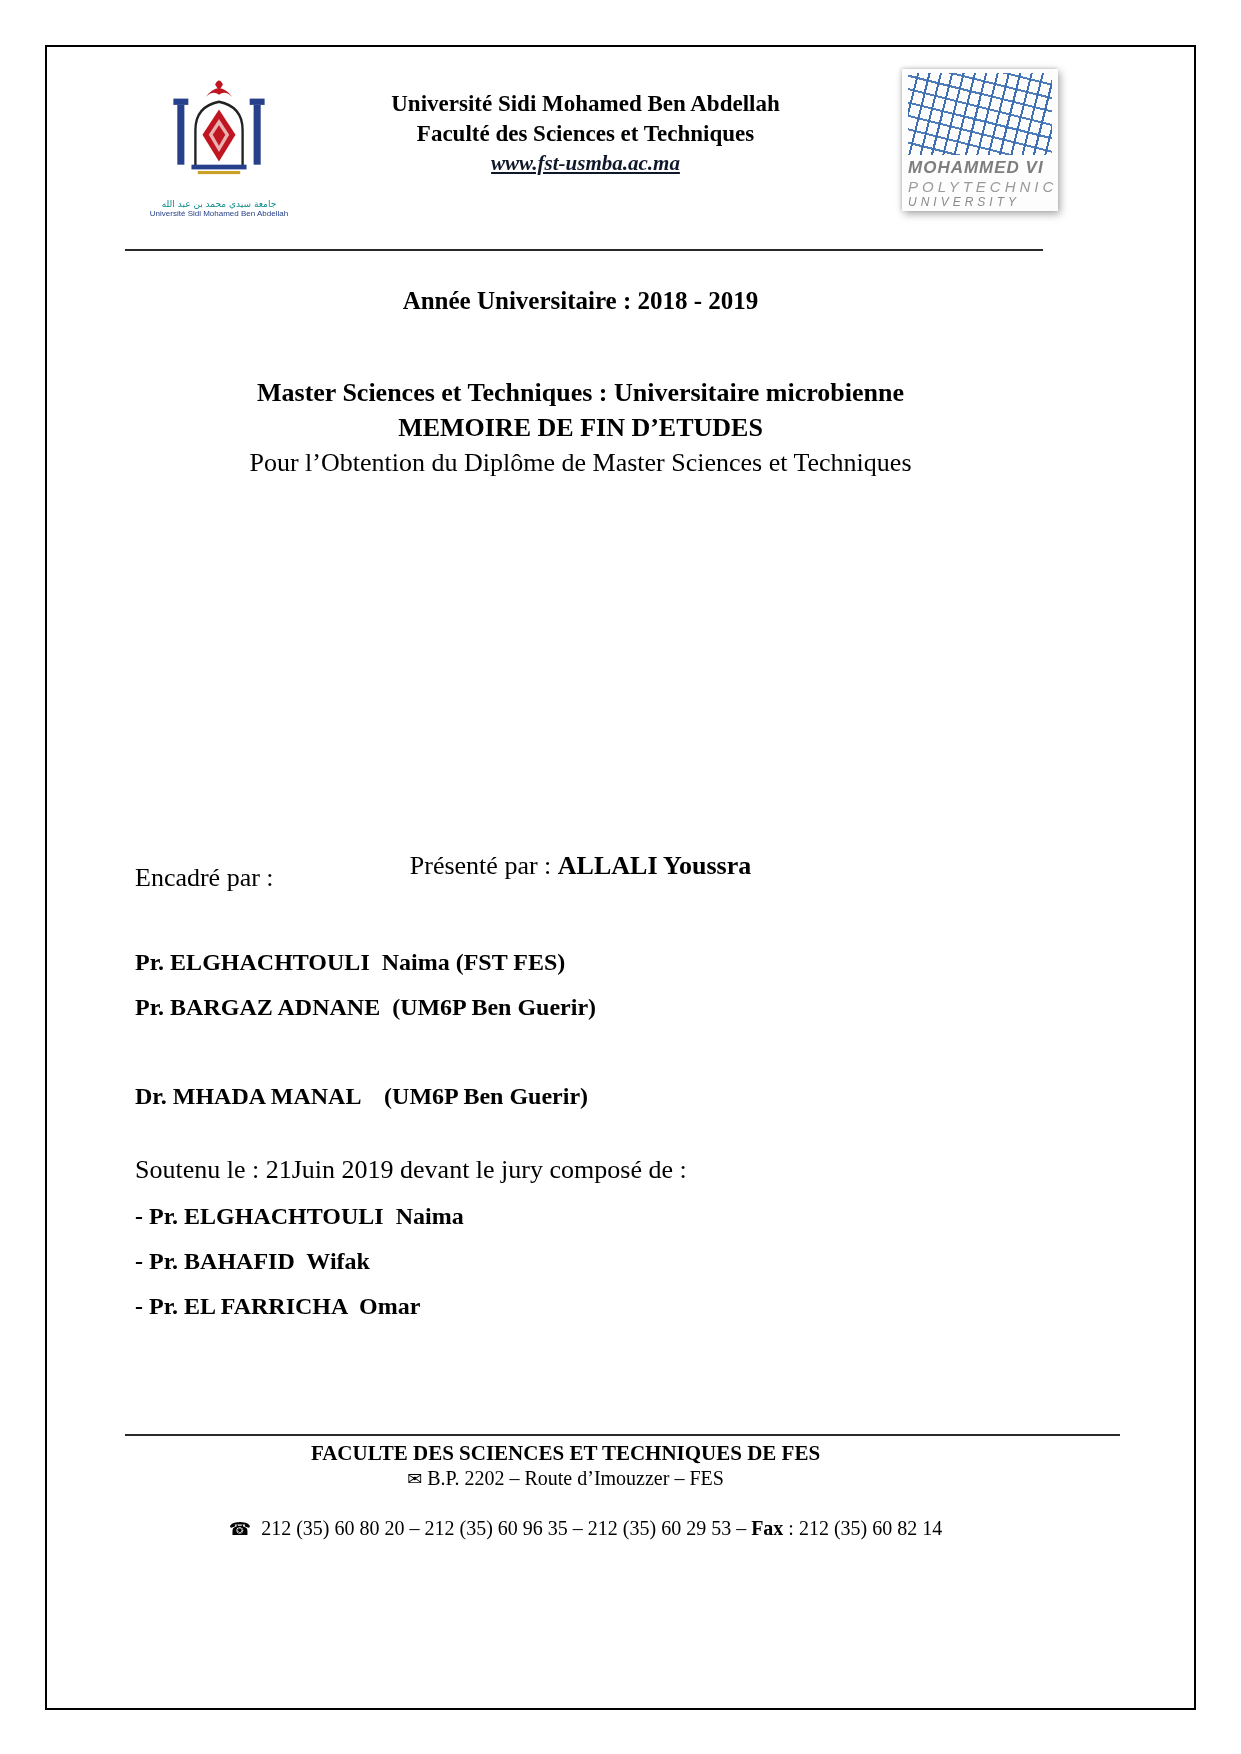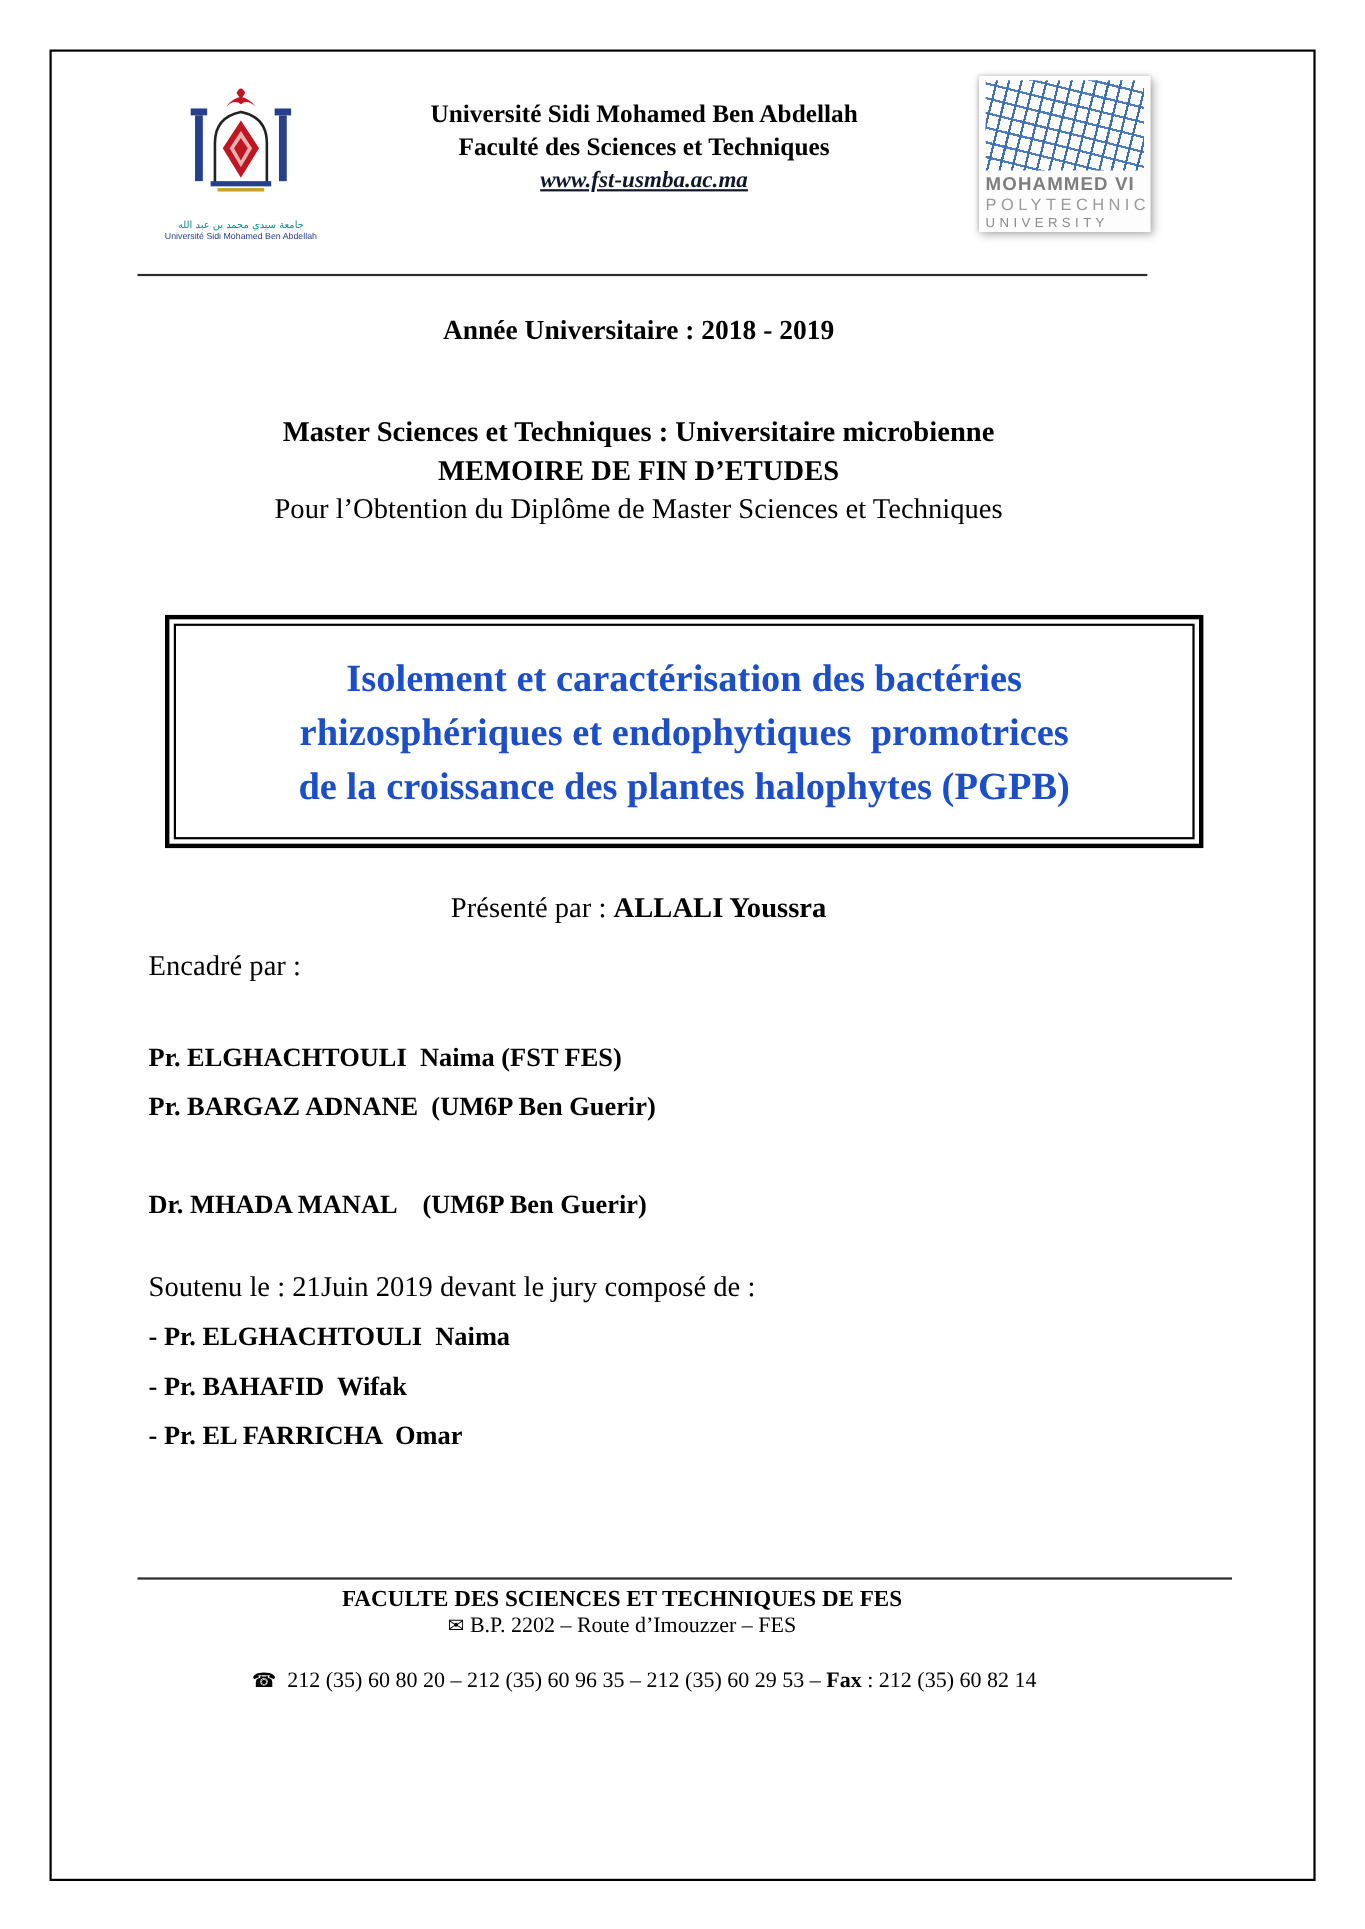--- a/index.html
+++ b/index.html
@@ -27,24 +27,25 @@
 
   .header-center { position:absolute; left:0; right:70px; top:42px; text-align:center; }
   .hdr-line { font-weight:bold; font-size:23px; line-height:30px; }
   .site-link {
     display:inline-block; margin-top:2px;
     color:#0f172a; font-weight:bold; font-style:italic;
     font-size:21px; text-decoration:underline; cursor:pointer;
   }
 
   .logo-right {
-    position:absolute; right:148px; top:22px;
+    position:absolute; right:136px; top:22px;
     width:156px; height:142px; background:#fdfdfd;
     box-shadow:2px 3px 8px rgba(0,0,0,0.35), -1px -1px 3px rgba(0,0,0,0.15);
     padding:4px 6px 6px 6px;
+    font-style:italic;
   }
   .mesh {
     width:100%; height:82px;
     background:
       repeating-linear-gradient(104deg, rgba(42,96,170,0) 0 9px, #2a60aa 9px 11px),
       repeating-linear-gradient(14deg, rgba(42,96,170,0) 0 11px, #3a6fb5 11px 13px);
     opacity:0.9;
   }
   .um6p-text { font-family:"Liberation Sans", sans-serif; color:#8f8f8f; text-align:left; margin-top:3px; }
   .um6p-l1 { font-size:17px; font-weight:bold; letter-spacing:1px; color:#7e7e7e; }
@@ -67,21 +68,21 @@
   .title-box-inner {
     width:100%; height:100%;
     border:2px solid #000;
     display:flex; flex-direction:column; justify-content:center; align-items:center;
   }
   .title-line {
     color:#1b4ec8; font-weight:bold; font-size:35px; line-height:49px;
     white-space:pre-wrap; text-align:center;
   }
 
-  .presented-line { top:764px; font-size:26px; }
+  .presented-line { top:804px; font-size:26px; }
   .presented-name { font-weight:bold; }
 
   
   .leftcol { position:absolute; left:88px; }
   .plain-26 { font-size:26px; }
   .bold-item { font-size:24px; font-weight:bold; white-space:pre-wrap; }
   .encadre { top:816px; }
   .sup-1 { top:902px; }
   .sup-2 { top:947px; }
   .sup-3 { top:992px;margin-top:44px; }
@@ -144,27 +145,20 @@
     <div class="header-rule"></div>
 
     <div class="centered year-line">Année Universitaire : 2018 - 2019</div>
 
     <div class="centered intro-block">
       <div class="intro-bold">Master Sciences et Techniques : Universitaire microbienne</div>
       <div class="intro-bold">MEMOIRE DE FIN D’ETUDES</div>
       <div>Pour l’Obtention du Diplôme de Master Sciences et Techniques</div>
     </div>
 
-    <div class="title-box-outer">
-      <div class="title-box-inner">
-        <div class="title-line">Isolement et caractérisation des bactéries</div>
-        <div class="title-line">rhizosphériques et endophytiques  promotrices</div>
-        <div class="title-line">de la croissance des plantes halophytes (PGPB)</div>
-      </div>
-    </div>
 
     <div class="centered presented-line">
       <span>Présenté par : </span><span class="presented-name">ALLALI Youssra</span>
     </div>
 
     <div class="leftcol plain-26 encadre">Encadré par :</div>
     <div class="leftcol bold-item sup-1">Pr. ELGHACHTOULI  Naima (FST FES)</div>
     <div class="leftcol bold-item sup-2">Pr. BARGAZ ADNANE  (UM6P Ben Guerir)</div>
     <div class="leftcol bold-item sup-3">Dr. MHADA MANAL    (UM6P Ben Guerir)</div>
 

